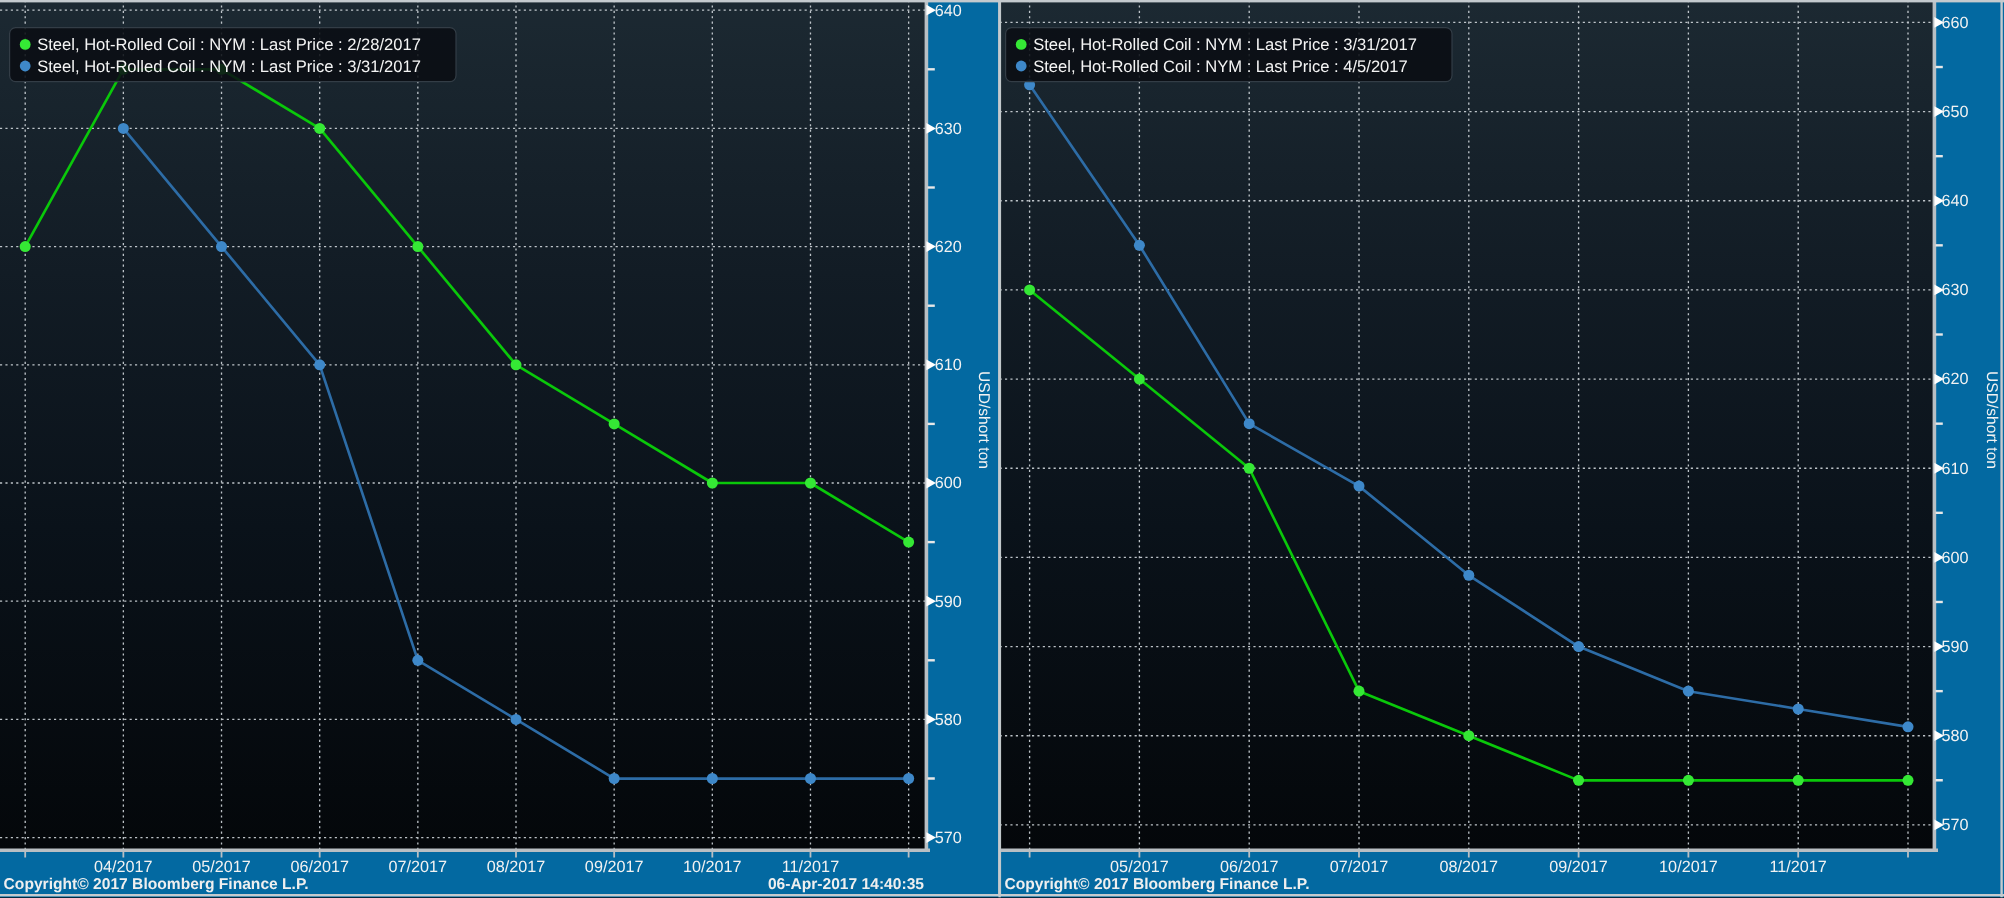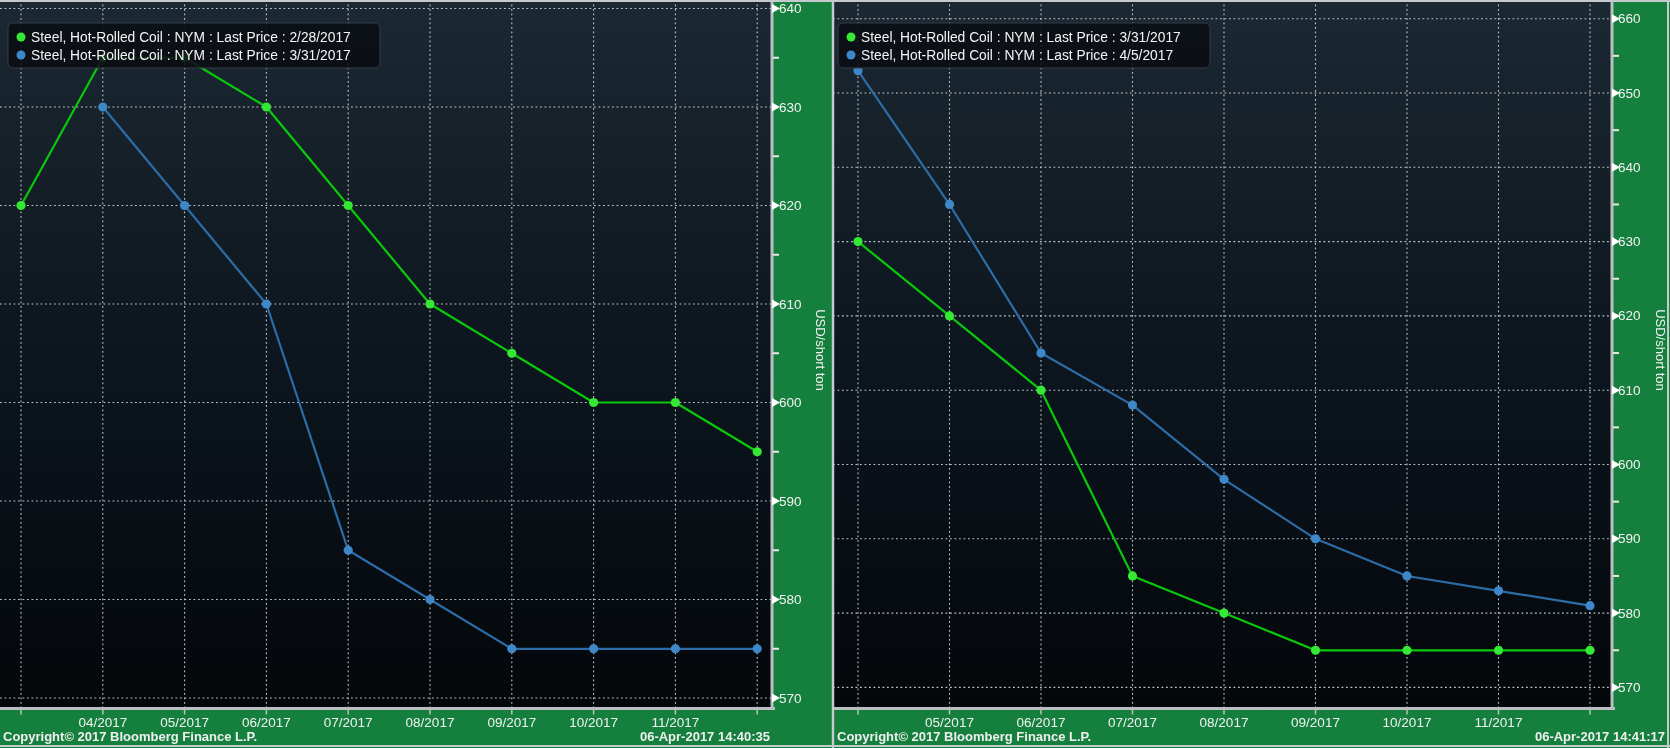--- a/index.html
+++ b/index.html
@@ -1,18 +1,18 @@
 <!DOCTYPE html>
 <html><head>
 <meta charset="utf-8">
 <style>
   html,body{margin:0;padding:0;background:#000;}
   body{width:1670px;height:748px;position:relative;overflow:hidden;
        font-family:"Liberation Sans",sans-serif;}
-  .stage{position:absolute;left:0;top:0;width:1670px;height:748px;background:#15803d;}
+  .stage{position:absolute;left:0;top:0;width:1670px;height:748px;background:#0369a1;}
   svg text{font-family:"Liberation Sans",sans-serif;}
   .footer-text{position:absolute;color:#efefef;font-size:13px;white-space:nowrap;font-weight:bold;}
 </style>
 </head>
 <body>
 
 <div class="stage">
   <div id="panel-0" style="position:absolute;left:0;top:0;width:830px;height:748px;"><svg width="830" height="748" viewBox="0 0 830 748">
         <defs>
           <linearGradient id="bg0" x1="0" y1="0" x2="0" y2="1">
@@ -221,19 +221,18 @@
           <circle cx="21" cy="37" r="4.5" fill="#35e835"></circle>
           <text x="31" y="41.6" fill="#f4f4f4" font-size="13.8">Steel, Hot-Rolled Coil : NYM : Last Price : 3/31/2017</text>
           <circle cx="21" cy="55" r="4.5" fill="#3e88c9"></circle>
           <text x="31" y="59.6" fill="#f4f4f4" font-size="13.8">Steel, Hot-Rolled Coil : NYM : Last Price : 4/5/2017</text>
         </g>
       </svg></div>
 
   <div class="footer-text" style="left:3px;top:729px;">Copyright© 2017 Bloomberg Finance L.P.</div>
   <div class="footer-text" style="left:0;top:729px;width:770px;text-align:right;">06-Apr-2017 14:40:35</div>
   <div class="footer-text" style="left:837px;top:729px;">Copyright© 2017 Bloomberg Finance L.P.</div>
-  <div class="footer-text" style="left:837px;top:729px;width:828px;text-align:right;">06-Apr-2017 14:41:17</div>
 
   <div style="position:absolute;left:0;top:0;width:1670px;height:2px;background:#c4cace;"></div>
   <div style="position:absolute;left:0;top:745px;width:1670px;height:2px;background:#c4cace;"></div>
   <div style="position:absolute;left:1667px;top:0;width:2px;height:748px;background:#c4cace;"></div>
   <div style="position:absolute;left:832px;top:0;width:2px;height:748px;background:#c4cace;"></div>
 </div>
 
 </body></html>

